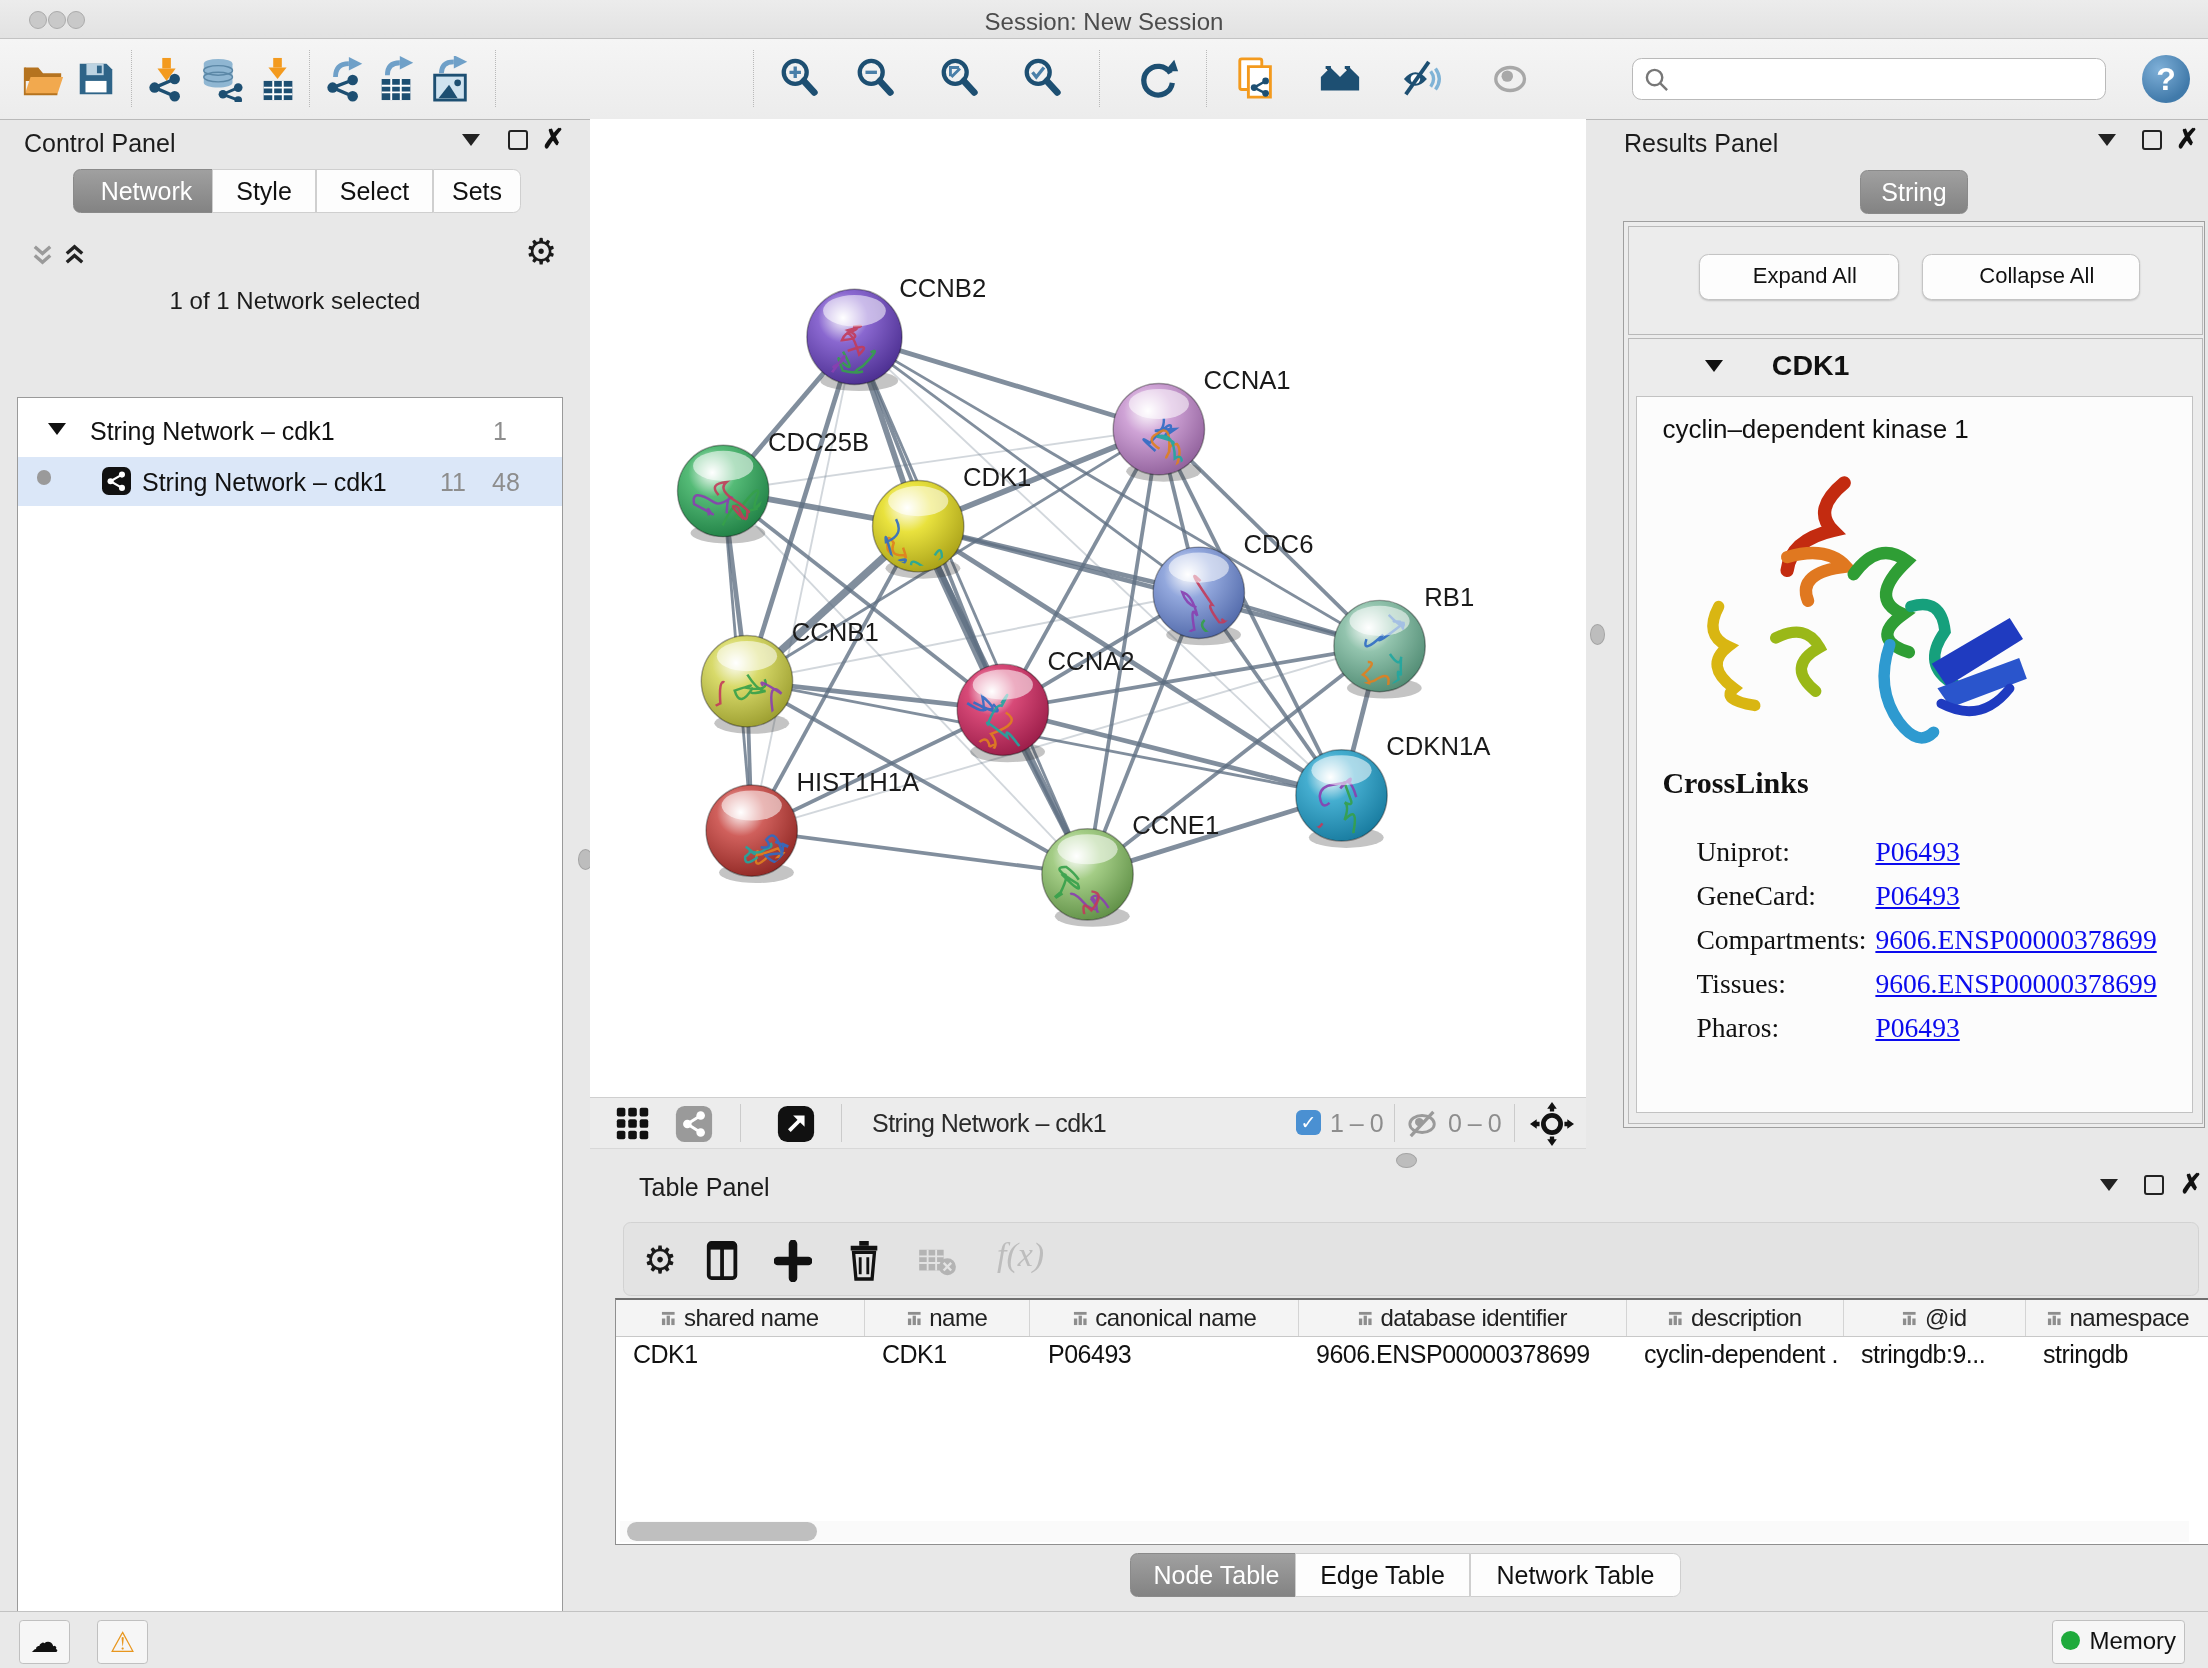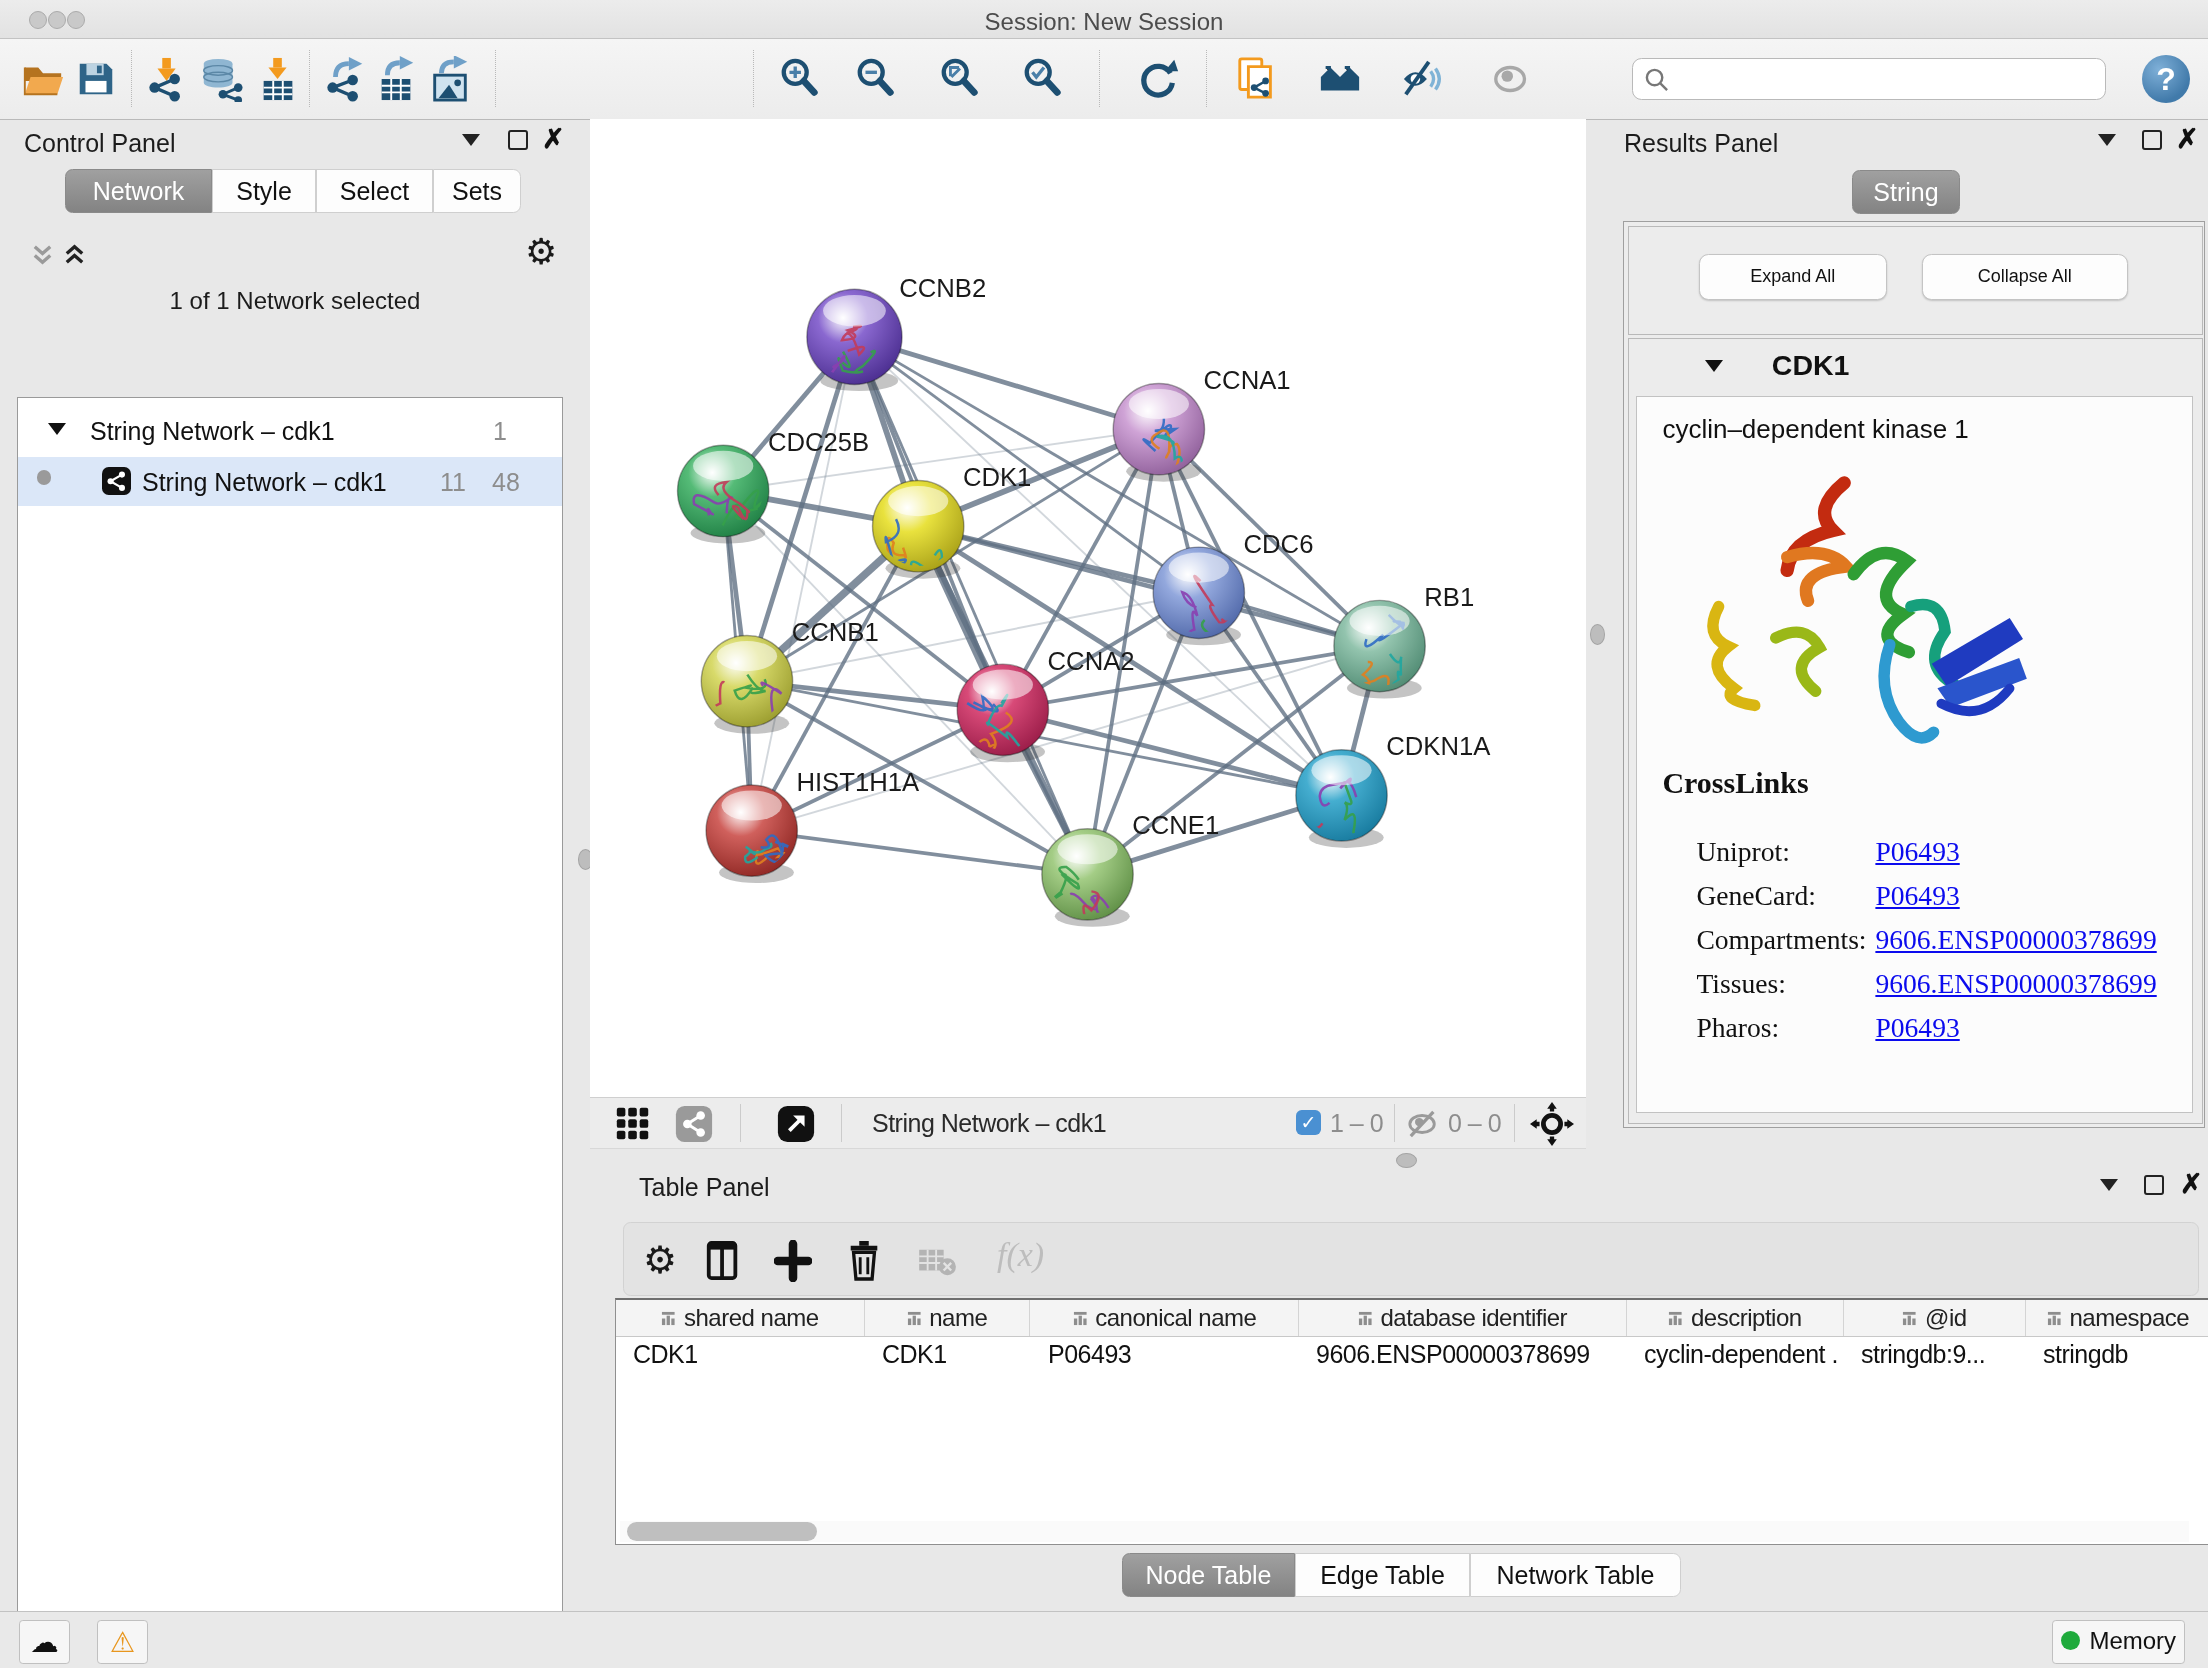--- a/index.html
+++ b/index.html
@@ -31,21 +31,21 @@
   
   .ptitle{font-size:25px;color:#1c1c1c;}
   .tri-down{display:inline-block;width:0;height:0;border-left:9.5px solid transparent;
     border-right:9.5px solid transparent;border-top:12.4px solid #222;}
   .sqbtn{display:inline-block;width:16px;height:16px;border:2.4px solid #222;border-radius:2.9px;}
   .xbtn{font-size:27px;font-weight:bold;color:#111;line-height:19px;}
 
   
   .tab{position:absolute;height:44px;background:#fdfdfd;border:1px solid #cfcfcf;
     box-sizing:border-box;text-align:center;font-size:25px;color:#111;line-height:42px;}
-  .tab.first{border-radius:7.6px 0 0 7.6px;}
+  .tab.first{border-radius:7.6px 0 0 7.6px;margin-left:8px;}
   .tab.last{border-radius:0 7.6px 7.6px 0;}
   .tab.active{background:linear-gradient(#a0a0a0,#838383);color:#fff;border:1px solid #8a8a8a;}
 
   
   .treebox{position:absolute;left:17px;top:278px;width:546px;height:1299px;background:#fff;
     border:1.4px solid #9a9a9a;box-sizing:border-box;}
   .treerow{position:absolute;left:0;width:100%;height:49px;font-size:25px;color:#111;}
   .cnum{color:#8d8d8d;font-size:25px;}
   .sharechip{display:inline-block;width:28.5px;height:28.5px;border-radius:6.7px;background:#111;position:relative;}
 
@@ -55,21 +55,21 @@
     background:#ececec;border-top:1px solid #cfcfcf;border-bottom:1px solid #d8d8d8;}
   .nfsep{position:absolute;top:5.7px;height:38px;width:0;border-left:1px solid #cbcbcb;}
   .nftext{position:absolute;top:11.4px;font-size:25px;color:#2a2a2a;letter-spacing:-0.5px;}
   .graytext{color:#8d8d8d;}
   .knob{position:absolute;width:13.3px;height:19px;border-radius:50%;background:#bdbdbd;border:1px solid #a5a5a5;}
 
   
   .rbox{position:absolute;left:1623px;top:221px;width:582px;height:907px;background:#ececec;
     border:1.4px solid #9f9f9f;box-sizing:border-box;}
   .rbtn{position:absolute;height:44px;background:#fdfdfd;border:1px solid #c4c4c4;border-radius:9.5px;
-    box-shadow:0 1px 1.9px rgba(0,0,0,0.18);font-size:18px;color:#111;text-align:center;line-height:42px;}
+    box-shadow:0 1px 1.9px rgba(0,0,0,0.18);font-size:22px;color:#111;text-align:center;line-height:42px;padding-left:12px;}
   .rcard{position:absolute;background:#fcfcfc;border:1px solid #c2c2c2;}
   .serif{font-family:"Liberation Serif",serif;}
   .xlink{color:#0b0bee;text-decoration:underline;font-family:"Liberation Serif",serif;font-size:27.6px;}
   .xlabel{font-family:"Liberation Serif",serif;font-size:27.6px;color:#111;}
 
   
   .tptoolbar{position:absolute;left:623px;top:1222px;width:1574px;height:72px;background:#e3e3e3;
     border:1px solid #d2d2d2;border-radius:7.6px;}
   .tblbox{position:absolute;left:615px;top:1298px;width:1703px;height:247px;background:#fff;
     border:1.4px solid #8f8f8f;border-top:2.9px solid #6f6f6f;box-sizing:border-box;}

